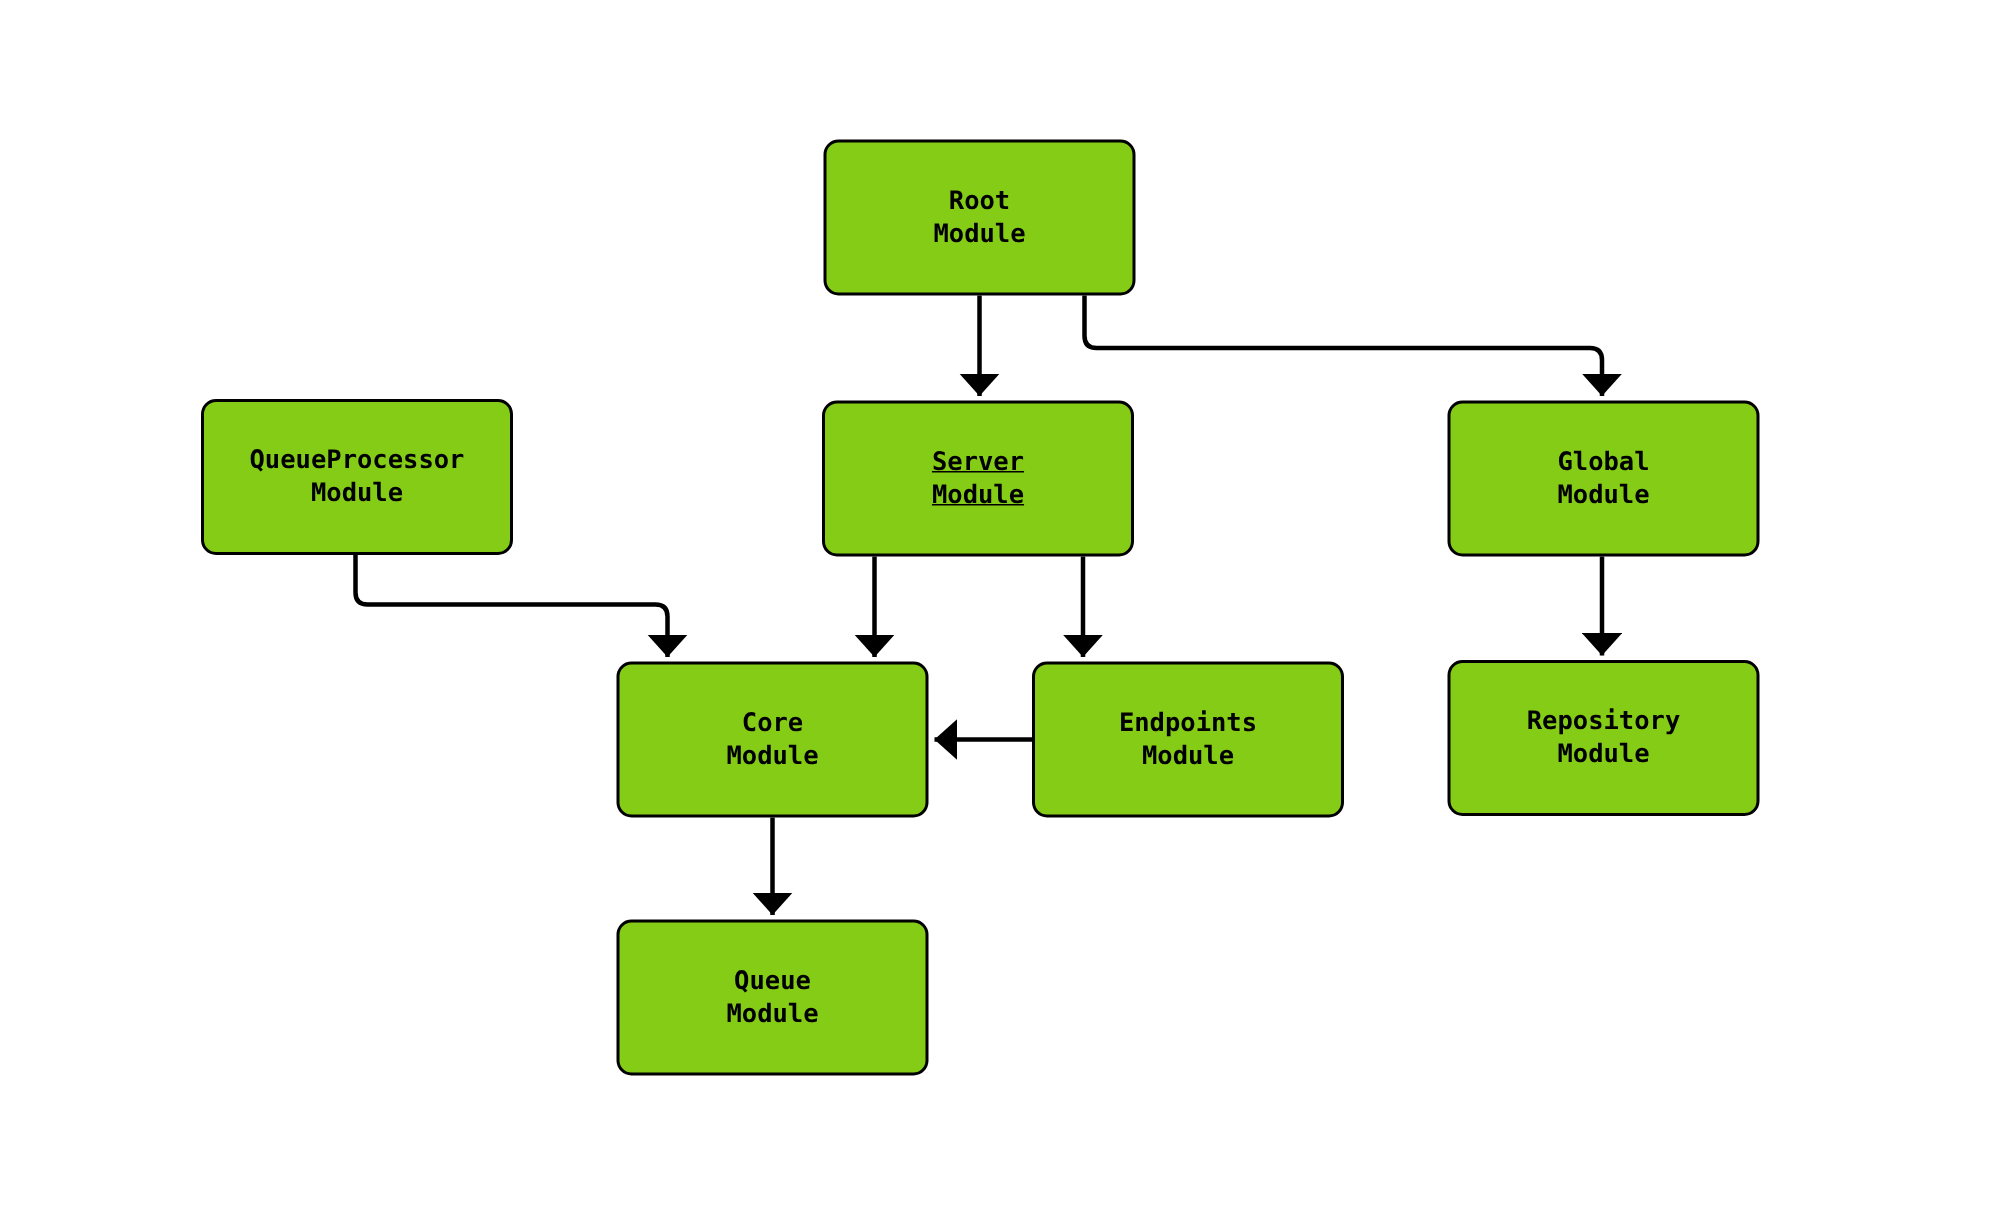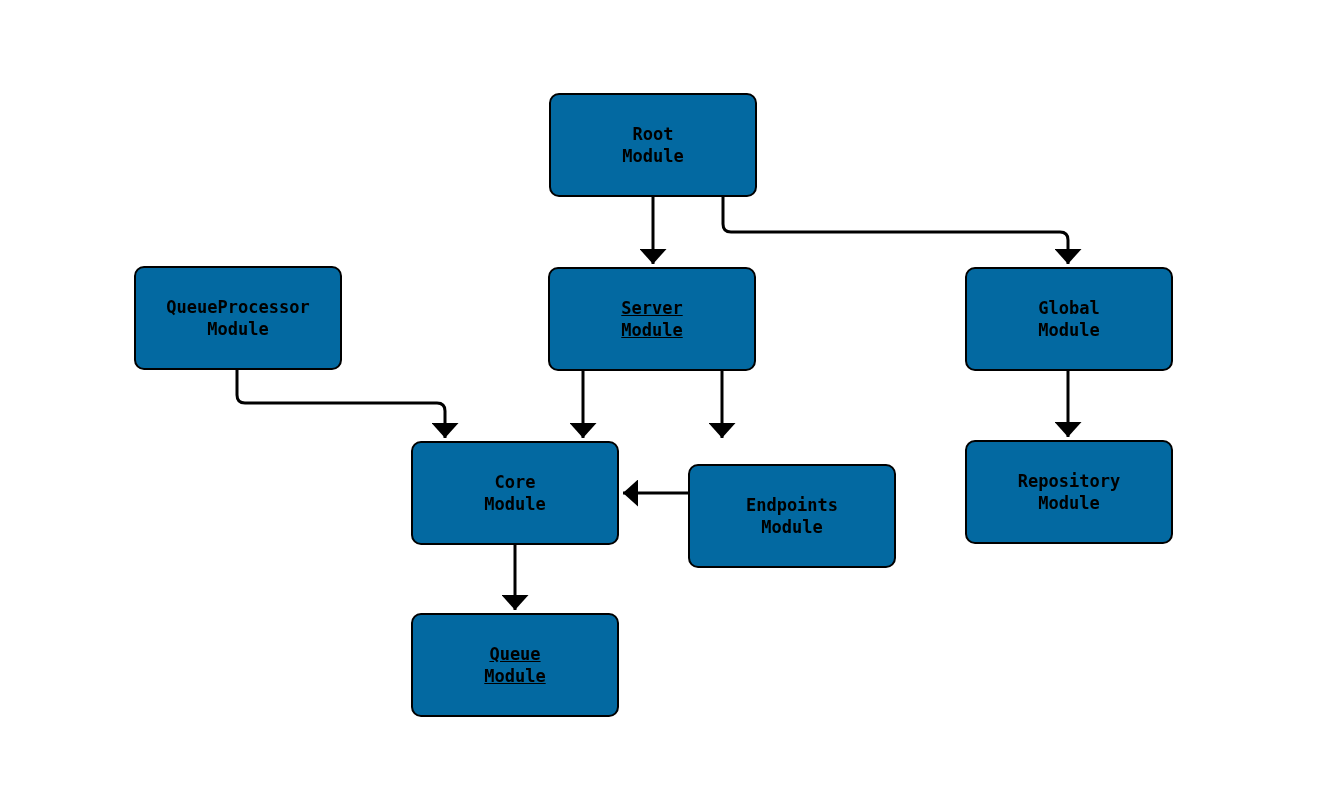--- a/index.html
+++ b/index.html
@@ -25,41 +25,41 @@
   .edge {
     fill: none;
     stroke: #000000;
     stroke-width: 3;
   }
   .node {
     position: absolute;
     box-sizing: border-box;
     width: 208px;
     height: 104px;
-    background: #0369a1;
+    background: #84cc16;
     border: 2.5px solid #000000;
     border-radius: 10px;
     display: flex;
     flex-direction: column;
     align-items: center;
     justify-content: center;
     font-weight: bold;
     font-size: 17px;
     line-height: 22px;
     color: #000000;
     text-align: center;
   }
   .node-root          { left: 549px; top: 93px;  }
   .node-server        { left: 548px; top: 267px; text-decoration: underline; }
   .node-queueprocessor{ left: 134px; top: 266px; text-align: center; }
   .node-global        { left: 965px; top: 267px; align-items: center; }
   .node-core          { left: 411px; top: 441px; }
-  .node-endpoints     { left: 688px; top: 464px; }
+  .node-endpoints     { left: 688px; top: 441px; }
   .node-repository    { left: 965px; top: 440px; justify-content: center; }
-  .node-queue         { left: 411px; top: 613px; text-decoration: underline; }
+  .node-queue         { left: 411px; top: 613px; }
 </style>
 </head>
 <body>
 
 <div class="canvas">
 
   <svg class="edges" viewBox="0 0 1337 809" xmlns="http://www.w3.org/2000/svg">
     <defs>
       <marker id="arrowhead" viewBox="0 0 5 9" markerWidth="5" markerHeight="9" refX="5" refY="4.5" orient="auto" markerUnits="strokeWidth">
         <path d="M 0 0 L 5 4.5 L 0 9 z" fill="#000000"></path>

